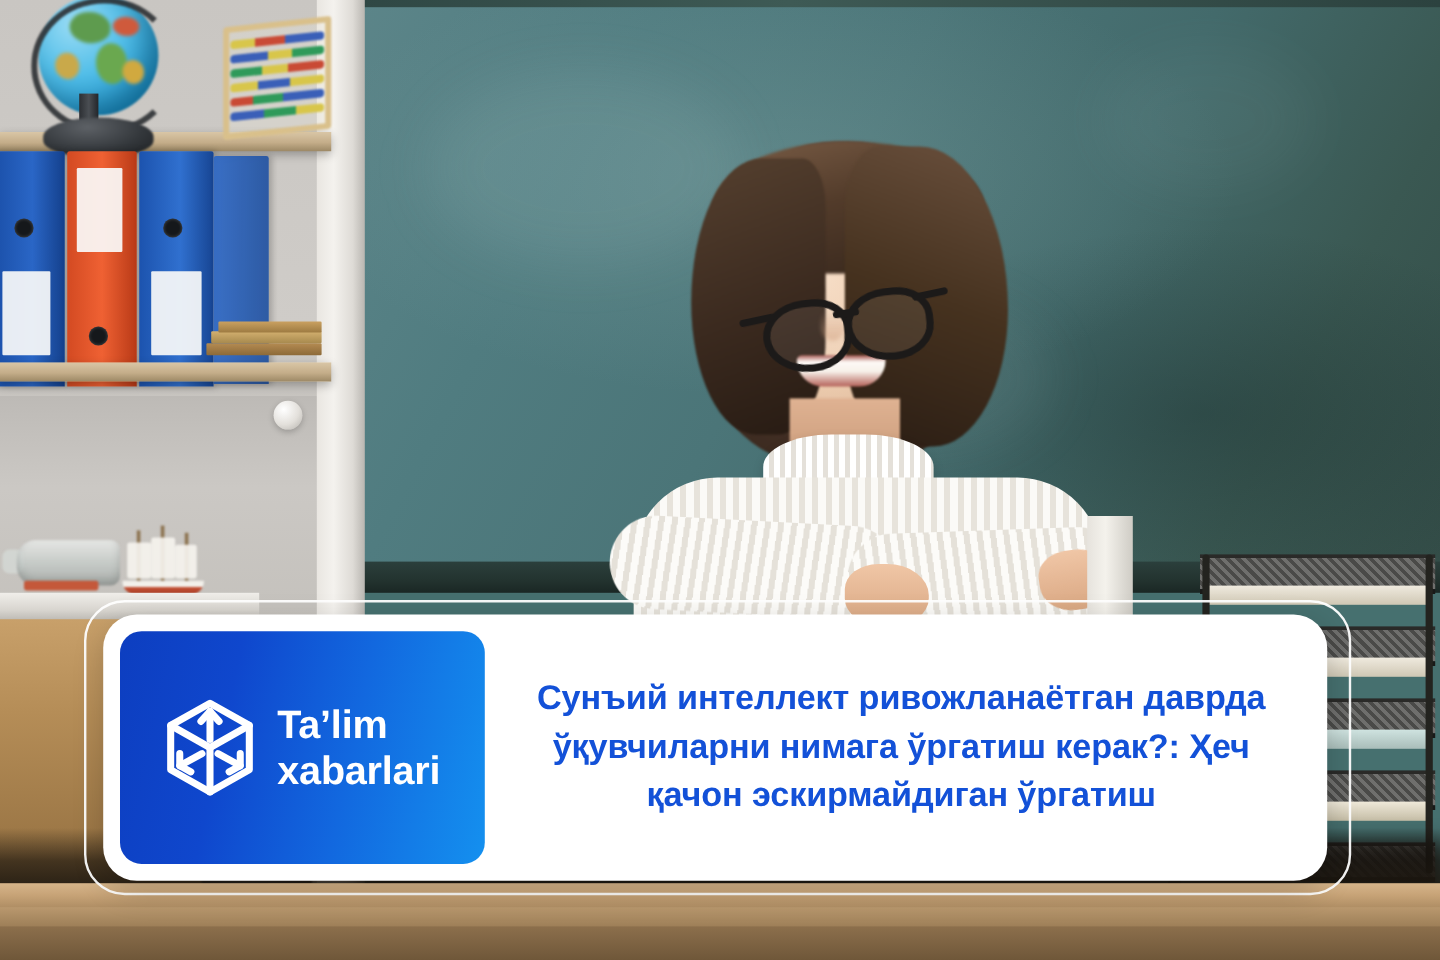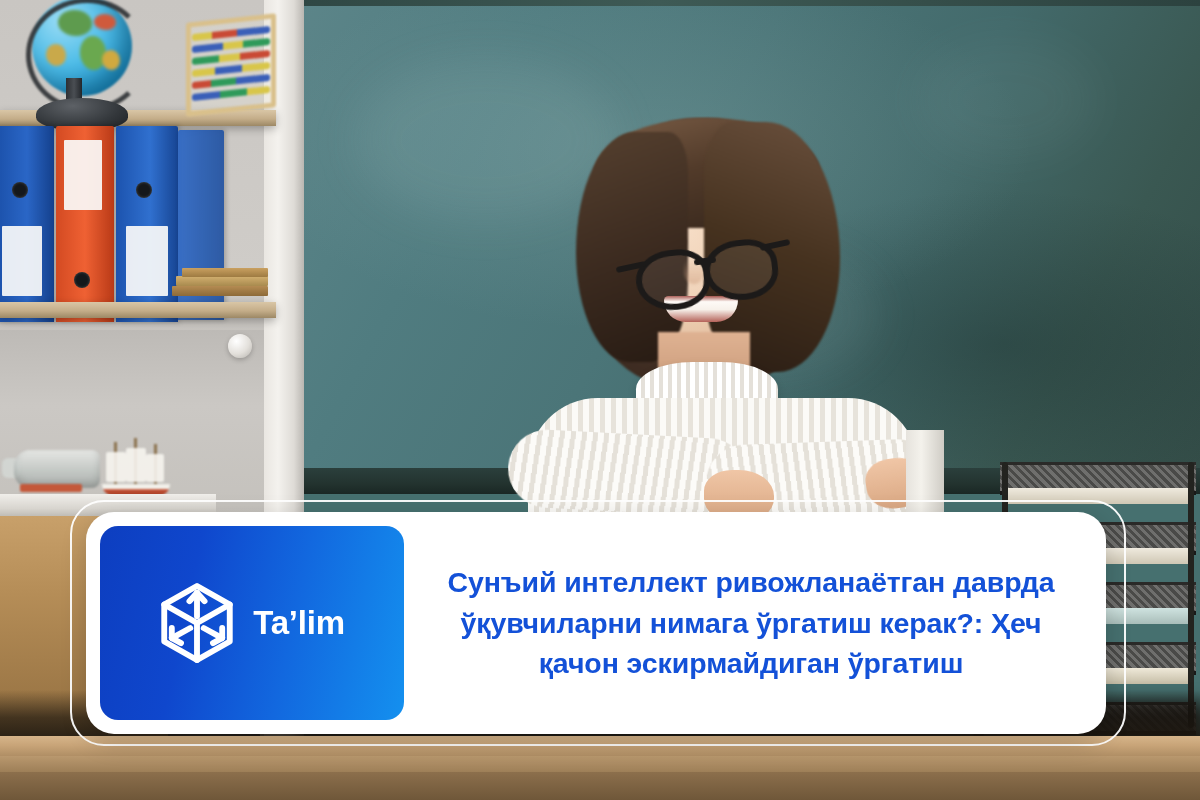--- a/index.html
+++ b/index.html
@@ -601,20 +601,21 @@
             <path d="M42 56 L20 68"></path>
             <path d="M20 56 L20 68 L31 74"></path>
 
             <path d="M58 56 L80 68"></path>
             <path d="M80 56 L80 68 L69 74"></path>
           </g>
         </svg>
       </div>
       <div class="logo-words">
         <span>Ta’lim</span>
+        <span>xabarlari</span>
       </div>
     </div>
 
     <div class="headline-wrap">
       <h1 class="headline">Сунъий интеллект ривожланаётган даврда ўқувчиларни нимага ўргатиш керак?: Ҳеч қачон эскирмайдиган ўргатиш</h1>
     </div>
 
   </div>
 
 </div>

